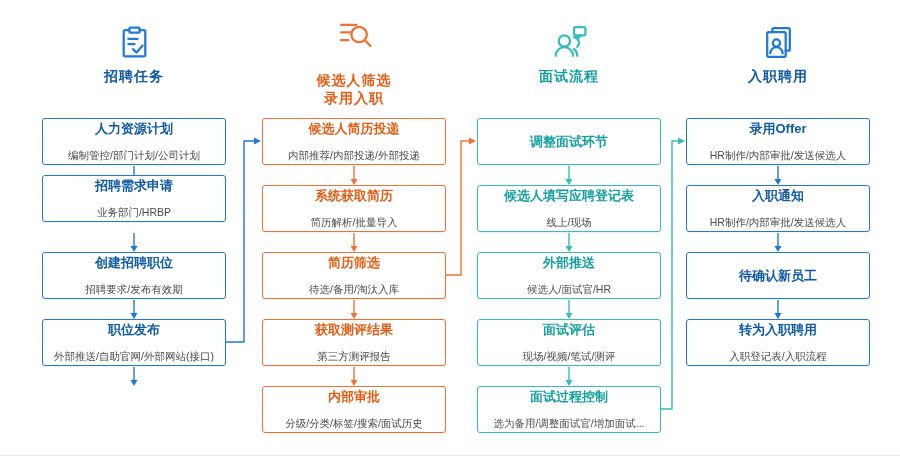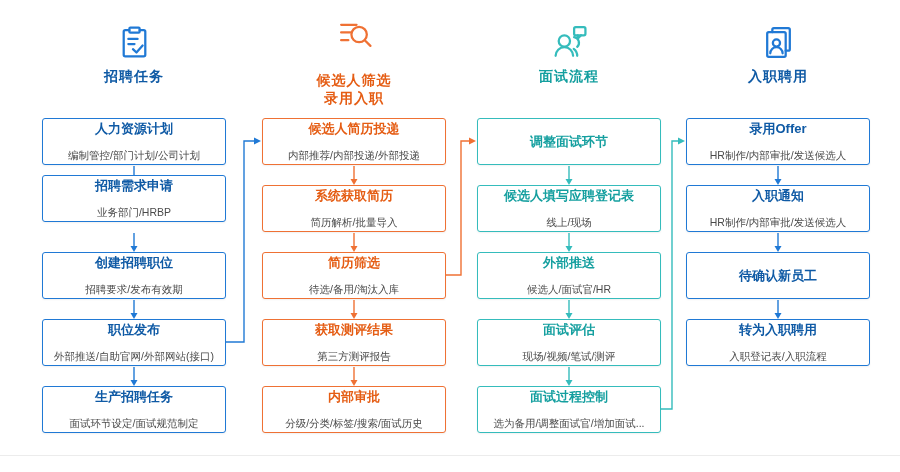--- a/index.html
+++ b/index.html
@@ -166,24 +166,20 @@
       <div class="box-sub">业务部门/HRBP</div>
     </div>
     <div class="box" style="top:252px">
       <div class="box-title">创建招聘职位</div>
       <div class="box-sub">招聘要求/发布有效期</div>
     </div>
     <div class="box" style="top:319px">
       <div class="box-title">职位发布</div>
       <div class="box-sub">外部推送/自助官网/外部网站(接口)</div>
     </div>
-    <div class="box" style="top:386px">
-      <div class="box-title">生产招聘任务</div>
-      <div class="box-sub">面试环节设定/面试规范制定</div>
-    </div>
   </div>
 
   <div class="col c-orange" style="left:262px">
     <div class="col-header two-line">
       <span class="icon">
         <svg viewBox="0 0 36 36" width="37" height="37" fill="none" stroke="currentColor" stroke-width="2.2" stroke-linecap="round" stroke-linejoin="round">
           <path d="M5 9.5h15"></path>
             <path d="M5 17h9"></path>
             <path d="M5 24.5h7"></path>
           <circle cx="22.5" cy="19" r="7.5"></circle>

